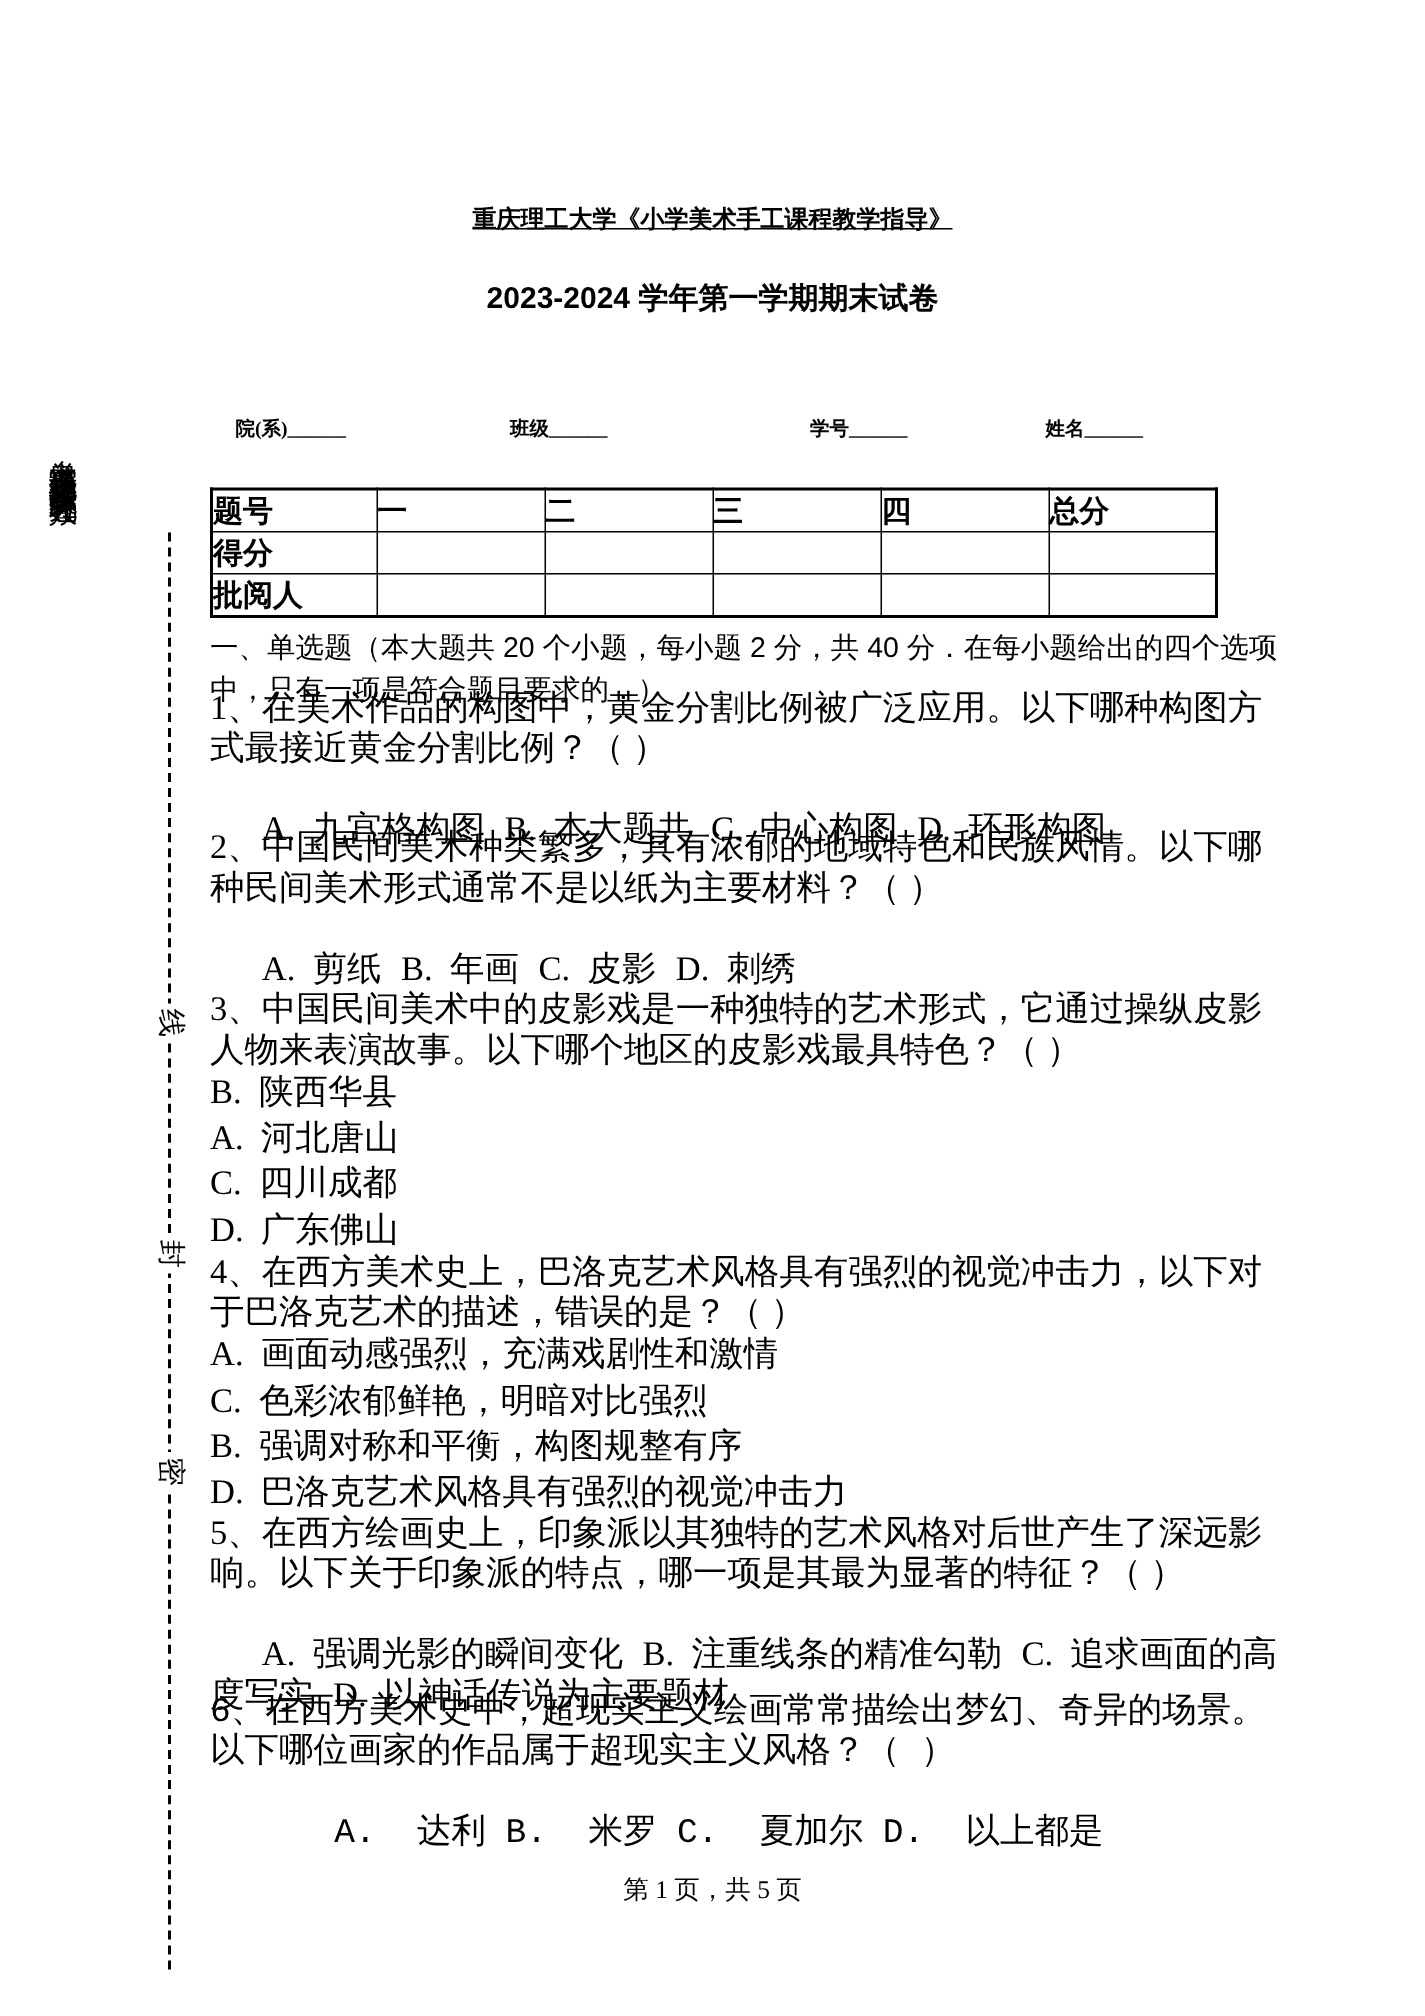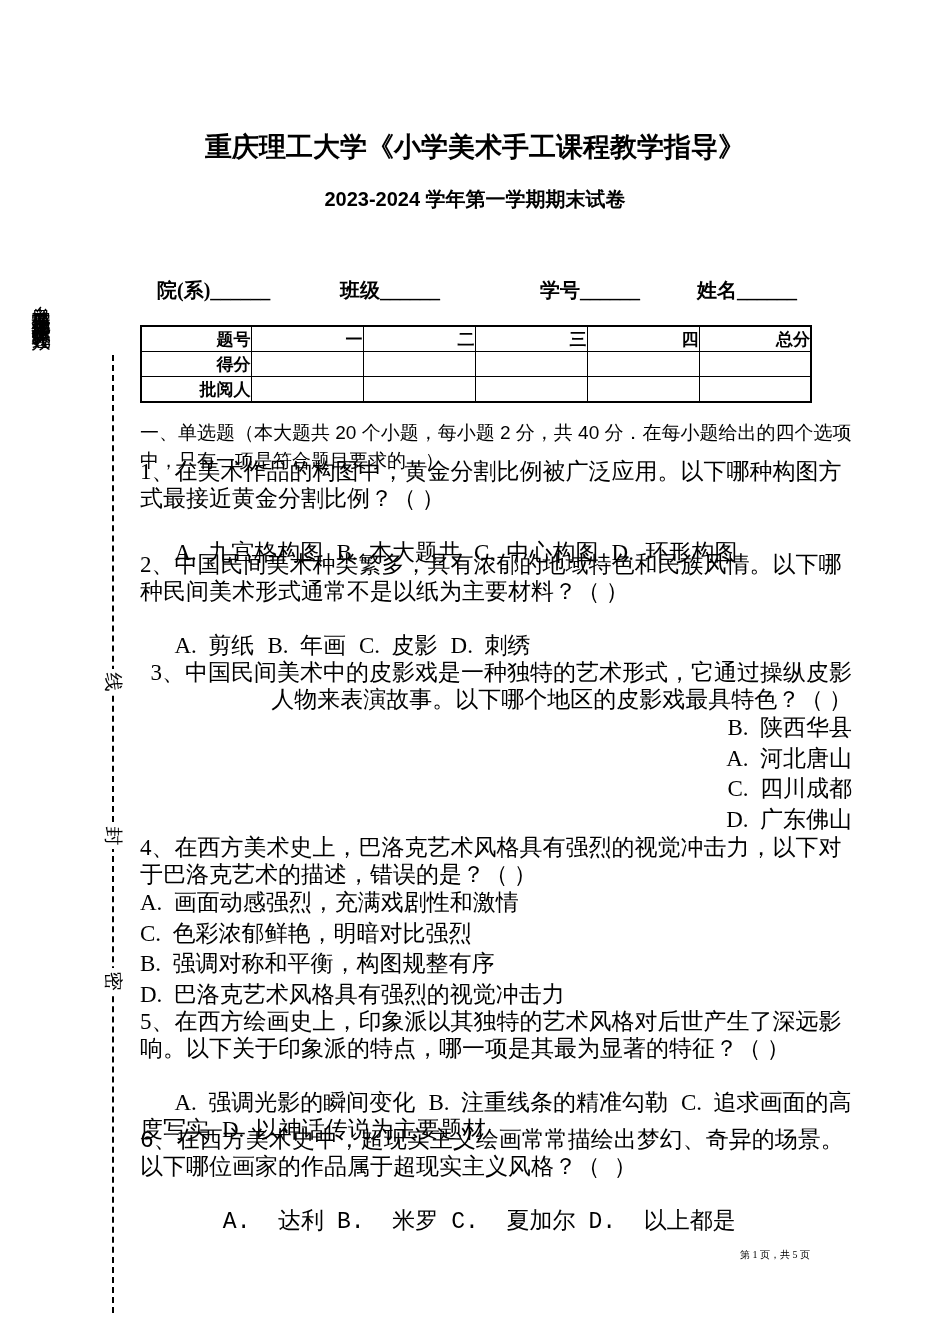--- a/index.html
+++ b/index.html
@@ -6,52 +6,52 @@
   .page {
     position:relative; width:950px; height:1344px; background:#ffffff;
     color:#000; overflow:hidden;
     font-family:"Liberation Serif","DejaVu Serif",serif;
   }
   .hdr {
     position:absolute; left:140px; width:670px; text-align:center;
     font-family:"Liberation Sans","DejaVu Sans",sans-serif; font-weight:bold;
     margin:0;
   }
-  .title { top:133px; font-size:27px; line-height:28px; }
+  .title { top:133px; font-size:16px; line-height:28px;text-decoration:underline; }
   .subtitle { top:185px; font-size:20px; line-height:28px; }
 
   .fields { position:absolute; left:140px; top:277px; width:712px; height:26px;
-            font-weight:bold; font-size:20px;
+            font-weight:bold; font-size:13px;
             font-family:"Liberation Serif","DejaVu Serif",serif; }
   .fld { position:absolute; top:0; white-space:nowrap; }
   .fld-0 { left:17px; }  .fld-1 { left:200px; }  .fld-2 { left:400px; }  .fld-3 { left:557px; }
 
   table.score {
     position:absolute; left:140px; top:325px; width:670px;
     border-collapse:collapse; table-layout:fixed;
     border:2px solid #000;
   }
   table.score th, table.score td {
-    border:1px solid #000; height:24px; padding:0; text-align:right;
-    font-size:17px; font-weight:bold;
+    border:1px solid #000; height:24px; padding:0; text-align:left;
+    font-size:20px; font-weight:bold;
     font-family:"Liberation Serif","DejaVu Serif",serif;
   }
 
   .section-heading {
     position:absolute; left:140px; top:419px; width:714px; margin:0;
     font-family:"Liberation Sans","DejaVu Sans",sans-serif;
     font-weight:normal; font-size:19px; line-height:28px;
   }
 
   .question { position:absolute; left:140px; width:712px; font-size:23px; line-height:27px; }
   .question p { margin:0; white-space:pre-wrap; }
   .options-inline span { margin-right:13px; }
   .options-block p { line-height:30.5px; }
 
-  .q1 { top:458px; }  .q2 { top:551px; }  .q3 { top:659px;text-align:right; }
+  .q1 { top:458px; }  .q2 { top:551px; }  .q3 { top:659px; }
   .q4 { top:834px; }  .q5 { top:1008px; } .q6 { top:1128px;font-family:Liberation Mono, monospace; }
 
   .vertical-notice {
     position:absolute; left:28px; top:291px; margin:0;
     writing-mode:vertical-rl; text-orientation:upright;
     font-size:19px; letter-spacing:1.6px; line-height:26px;
     font-family:"Liberation Serif","DejaVu Serif",serif;
   }
   .seal-line {
     position:absolute; left:112px; top:355px; height:958px; width:0;
@@ -60,21 +60,21 @@
   .seal-char {
     position:absolute; left:100px; width:26px; height:26px; background:#fff;
     text-align:center; line-height:26px; font-size:19px;
     transform:rotate(90deg);
     font-family:"Liberation Serif","DejaVu Serif",serif;
   }
   .seal-char-0 { top:669px; } .seal-char-1 { top:823px; } .seal-char-2 { top:968px; }
 
   .footer {
     position:absolute; left:140px; top:1248px; width:670px; margin:0;
-    text-align:right; font-size:10px;
+    text-align:center; font-size:17px;
   }
 </style>
 </head>
 <body>
 
 <div class="page">
 
   <p class="vertical-notice">自觉遵守考场纪律如考试作弊此答卷无效</p>
   <div class="seal-line"></div>
   <span class="seal-char seal-char-0">线</span>

